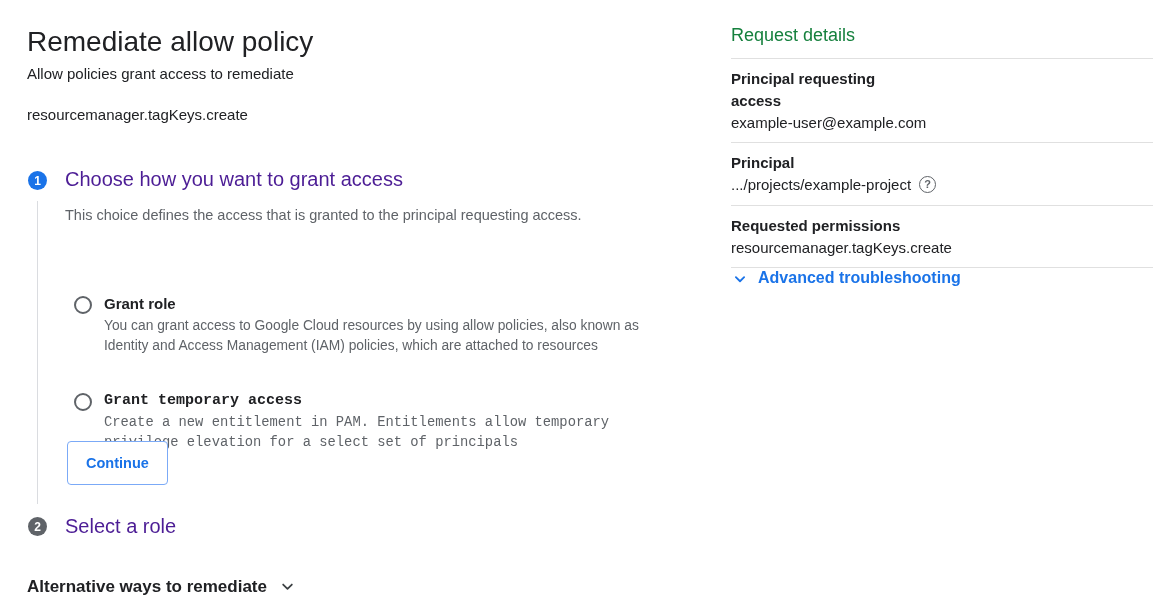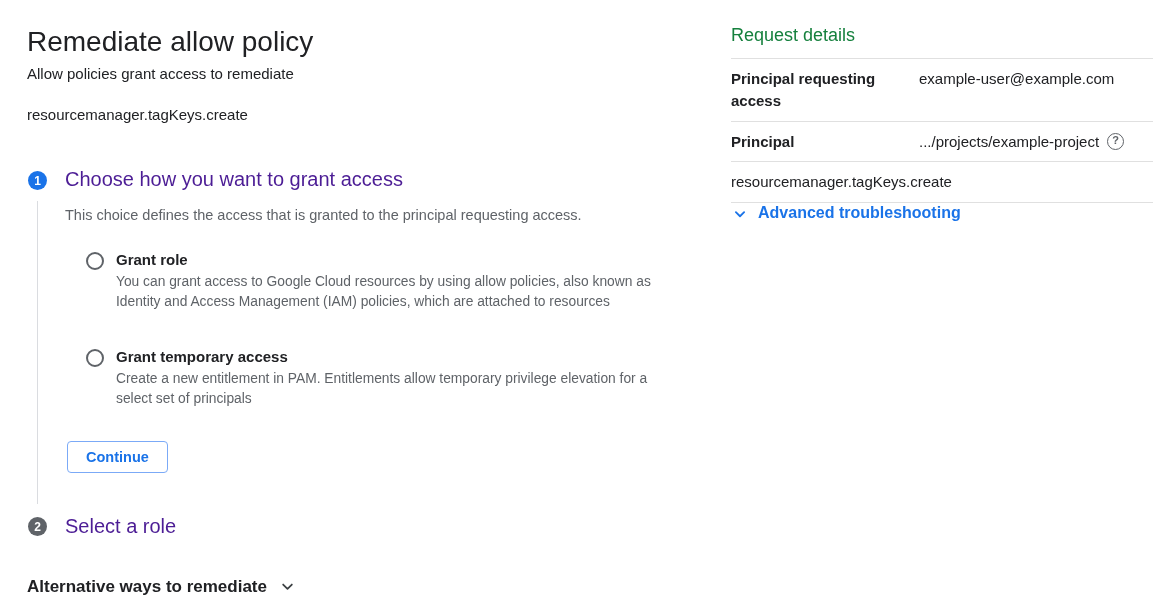--- a/index.html
+++ b/index.html
@@ -45,57 +45,57 @@
     font-size: 20px; font-weight: 400; color: #4c1d95; text-align: center;
   }
   .step1-title { top: 168px; }
   .step2-title { top: 515px; }
 
   .step1-desc {
     position: absolute; left: 65px; top: 207px;
     font-size: 14.5px; color: #5f6368; width: 600px;
   }
 
-  .radio-option { position: absolute; left: 77px; }
+  .radio-option { position: absolute; left: 65px; margin-top: 44px; }
   .option-1 { top: 251px; }
-  .option-2 { top: 348px; }
+  .option-2 { top: 348px; font-family: Liberation Mono, monospace; }
   .radio-row { display: flex; align-items: flex-start; }
   .radio-circle {
     width: 18px; height: 18px; border: 2px solid #5f6368; border-radius: 50%;
     background: #fff; margin: 1px 0 0 9px; flex: none; cursor: pointer;
   }
   .radio-texts { margin-left: 12px; }
   .radio-label { font-size: 15px; font-weight: 700; color: #202124; }
   .radio-desc {
     font-size: 13.8px; color: #5f6368; width: 548px;
     margin-top: 4px; line-height: 1.45;
   }
 
   .continue-btn {
     position: absolute; left: 67px; top: 441px;
     background: #fff; border: 1px solid #7baaf7; border-radius: 4px;
     color: #1a73e8; font-family: "Liberation Sans", sans-serif;
     font-size: 14.5px; font-weight: 700;
-    padding: 7px 18px; cursor: pointer;
+    padding: 13px 18px; cursor: pointer;
   }
 
   .alt-row {
     position: absolute; left: 27px; top: 574px;
     display: flex; align-items: center; cursor: pointer;
   }
   .alt-label { font-size: 17px; font-weight: 700; color: #202124; }
   .alt-chevron { margin-left: 11px; margin-top: 3px; }
 
   
   .right-col { position: absolute; left: 731px; top: 25px; width: 422px; }
   .rd-title { font-size: 18px; font-weight: 400; color: #15803d; }
   .rd-table { margin-top: 12px; border-top: 1px solid #e0e0e0; }
   .rd-row {
     display: flex; border-bottom: 1px solid #e0e0e0;
-    padding: 9px 0; font-size: 15px; line-height: 1.45;
+    padding: 9px 0; font-size: 15px; line-height: 1.45; flex-direction: column;
   }
   .rd-label { width: 188px; font-weight: 700; color: #202124; flex: none; }
   .rd-value { color: #202124; display: flex; align-items: flex-start; }
   .help-icon {
     width: 17px; height: 17px; border: 1.5px solid #5f6368; border-radius: 50%;
     color: #5f6368; font-size: 11px; font-weight: 700;
     display: inline-flex; align-items: center; justify-content: center;
     margin-left: 8px; margin-top: 2px; flex: none; cursor: pointer;
   }
 
@@ -164,20 +164,21 @@
       <div class="rd-value">example-user@example.com</div>
     </div>
     <div class="rd-row">
       <div class="rd-label">Principal</div>
       <div class="rd-value">
         <span>.../projects/example-project</span>
         <span class="help-icon">?</span>
       </div>
     </div>
     <div class="rd-row">
+      <div class="rd-label">Requested permissions</div>
       <div class="rd-value">resourcemanager.tagKeys.create</div>
     </div>
   </div>
 
   <div class="advanced-link">
     <span style="display:flex; margin-top:2px;">
       <svg width="18" height="18" viewBox="0 0 24 24">
           <path d="M6.5 9.5l5.5 5.5 5.5-5.5" stroke="#1a73e8" stroke-width="2.4" fill="none" stroke-linecap="round" stroke-linejoin="round"></path>
         </svg>
     </span>

